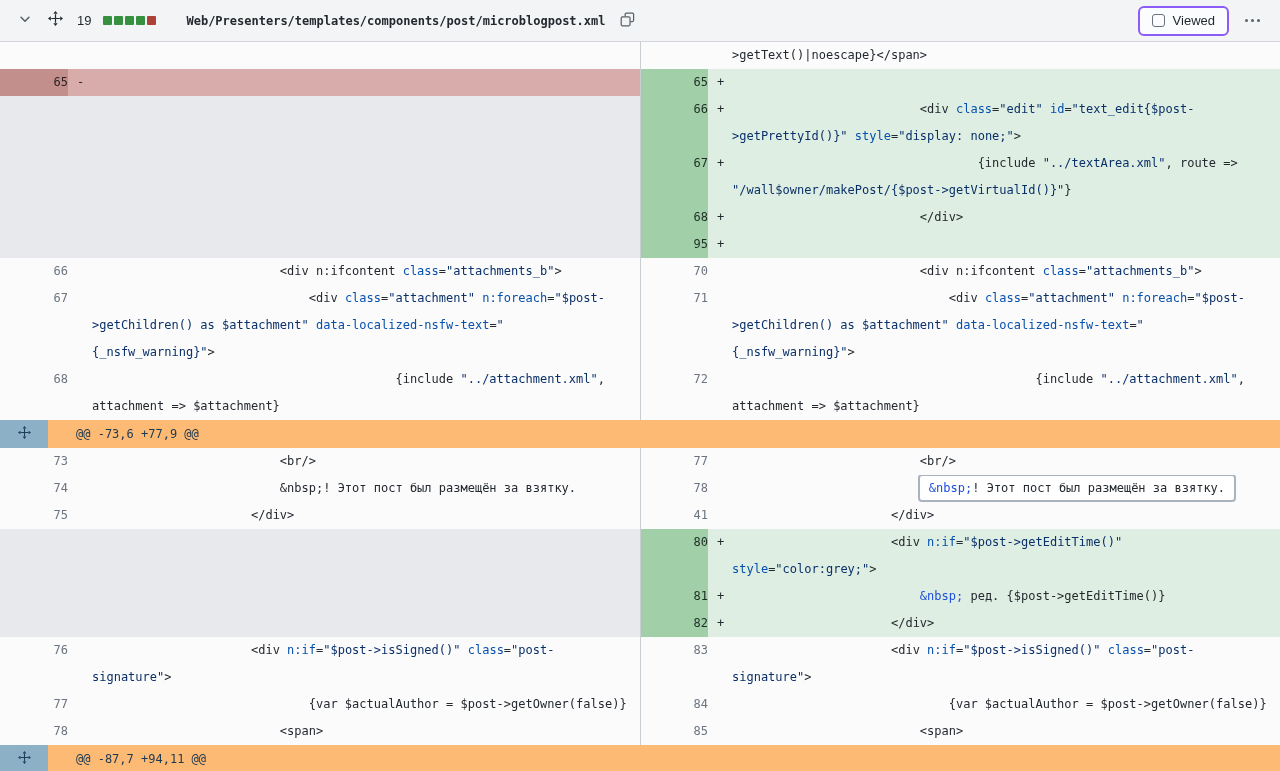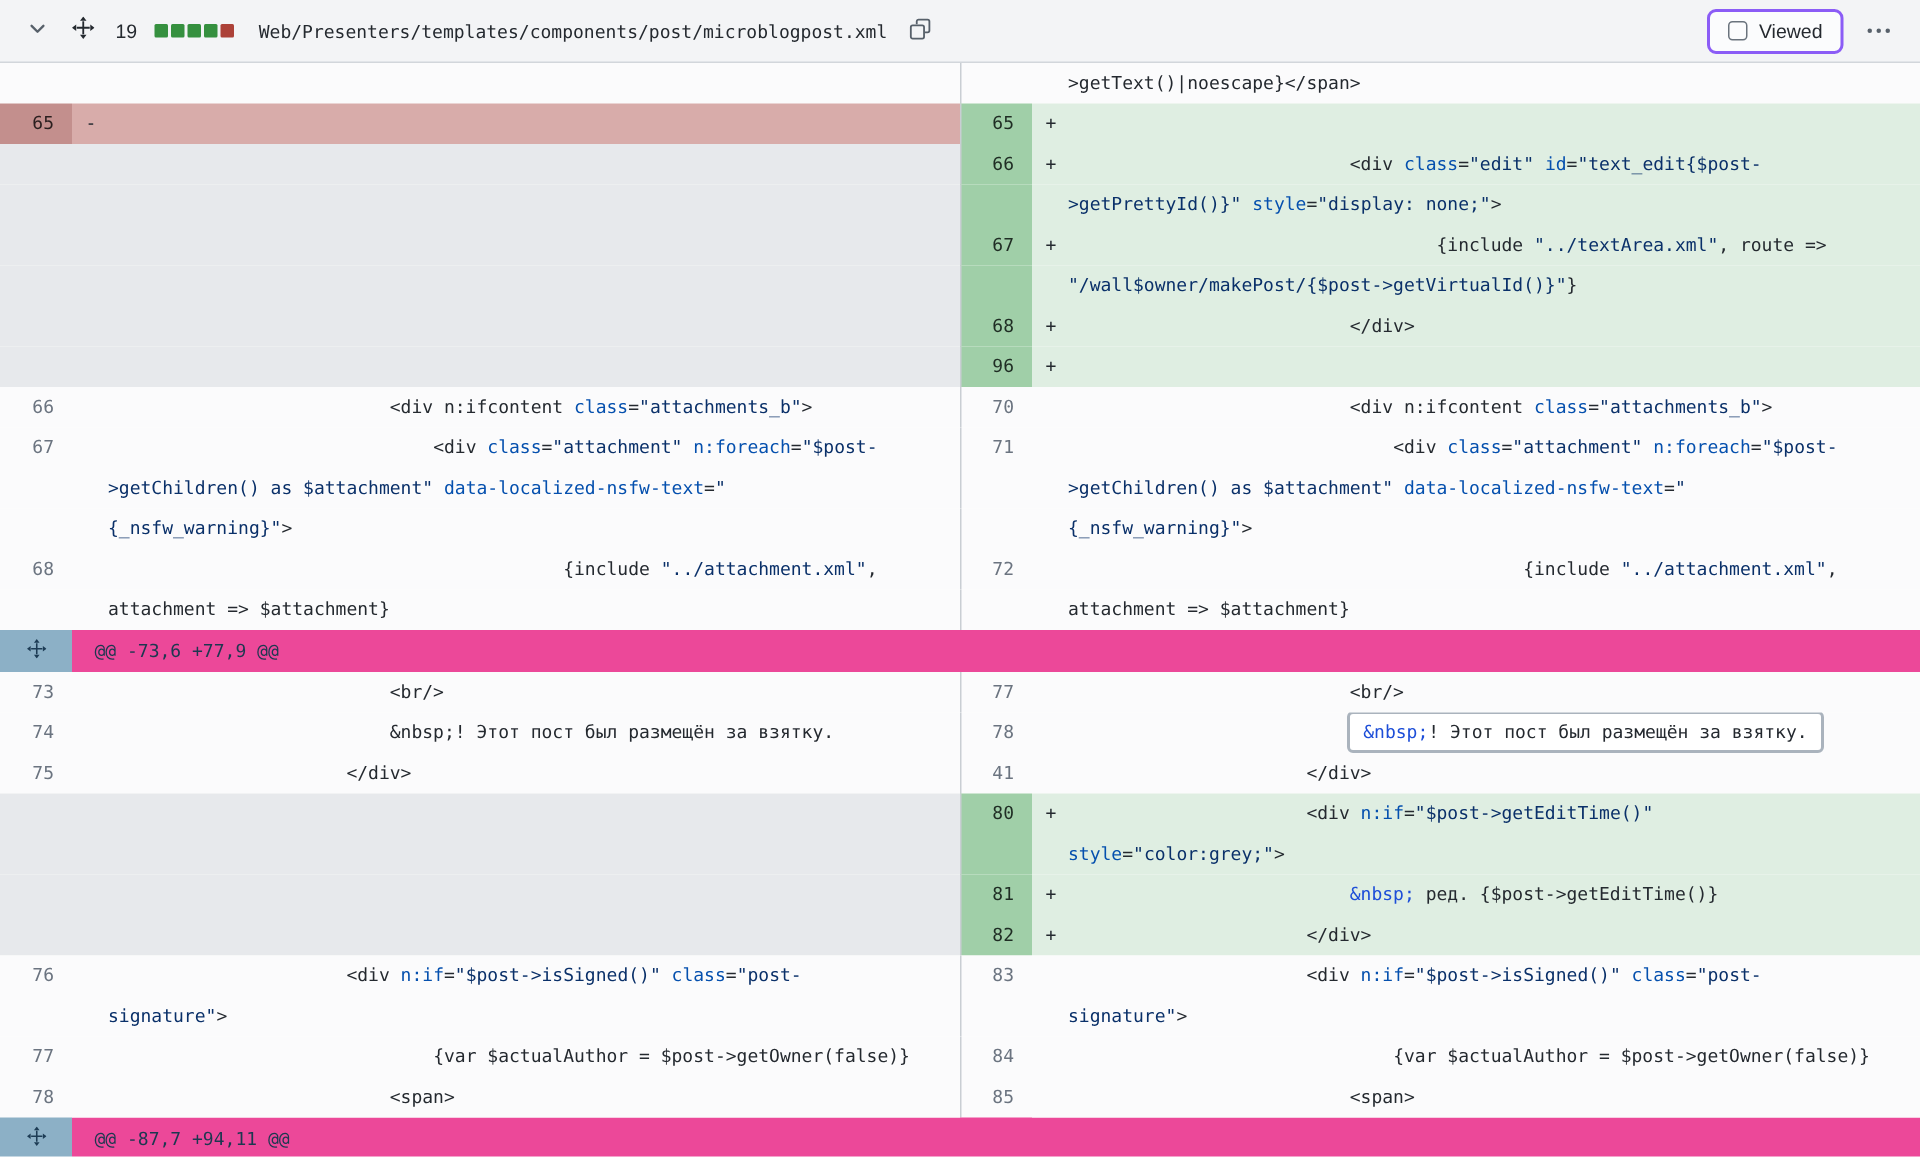--- a/index.html
+++ b/index.html
@@ -10,38 +10,38 @@
   .file-header {
     height:42px; background:#f3f4f6; border-bottom:1px solid #d2d6db;
     display:flex; align-items:center; padding:12px 16px; gap:12px;
   }
   .icon-btn { background:none; border:none; cursor:pointer; display:flex;
               align-items:center; justify-content:center; padding:2px; }
   .changes-count { font-size:13px; color:#24292f; }
   .diffstat { display:flex; gap:2px; align-items:center; }
   .dsq { width:9px; height:9px; display:inline-block; border-radius:1px; }
   .file-path { font-family:"DejaVu Sans Mono", monospace; font-size:12px;
-               color:#24292f; margin-left:4px; }
+               color:#24292f; margin-left:18px;font-weight:bold; }
   .spacer { flex:1; }
   .viewed-btn {
     display:flex; align-items:center; gap:8px; height:30px; padding:0 12px;
     background:#fbfcfd; border:2px solid #8b5cf6; border-radius:6px;
     font-size:13px; color:#24292f; cursor:pointer;
     font-family:"Liberation Sans", sans-serif;
   }
   .checkbox { width:13px; height:13px; border:1.5px solid #6a737d;
               border-radius:3px; background:transparent; display:inline-block; }
   .kebab { display:flex; gap:3px; align-items:center; padding:4px; }
   .kebab i { width:3px; height:3px; border-radius:50%; background:#57606a; display:block; }
 
   
   .diff { width:1280px; }
   .row { display:flex; width:1280px; }
   .lnum {
-    flex:none; width:48px; text-align:right; padding-right:12px;
+    flex:none; width:68px; text-align:right; 
     font-family:"DejaVu Sans Mono", monospace; font-size:12px; line-height:27px;
     color:#6b7480; user-select:none;
   }
   .code {
     flex:1 1 0; min-width:0; position:relative; padding-left:24px;
     font-family:"DejaVu Sans Mono", monospace; font-size:12px; line-height:27px;
     white-space:pre; overflow:hidden; color:#24292f;
   }
   .sign { position:absolute; left:9px; top:0; color:#24292f; }
 
@@ -55,22 +55,22 @@
   .code.empty { background:#e7e9ec; }
 
   .rstart { border-left:1px solid #c9ced3; }
 
   .hunkcell {
     flex:none; width:48px; height:28px; background:#8cb0c6;
     display:flex; align-items:center; justify-content:center; cursor:pointer;
     border:none; padding:0;
   }
   .hunkband {
-    flex:1; background:#ec4899; font-family:"DejaVu Sans Mono", monospace;
-    font-size:12px; line-height:28px; padding-left:15px; color:#1c3850;
+    flex:1; background:#fdba74; font-family:"DejaVu Sans Mono", monospace;
+    font-size:12px; line-height:28px; padding-left:28px; color:#1c3850;
     white-space:pre;
   }
 
   .tok-p { color:#24292f; }
   .tok-a { color:#0550ae;margin-top:32px; }
   .tok-s { color:#0a3069; }
   .tok-e { color:#1d4ed8; }
 
   .hl {
     background:#ffffff; outline:2px solid #aab3bd; border-radius:2px;
@@ -165,21 +165,21 @@
     </div>
     <div class="row">
       <div class="lnum empty"></div>
       <div class="code empty"></div>
       <div class="lnum add rstart">68</div>
       <div class="code add"><span class="sign">+</span>                          <span class="tok-p">&lt;/div&gt;</span></div>
     </div>
     <div class="row">
       <div class="lnum empty"></div>
       <div class="code empty"></div>
-      <div class="lnum add rstart">96</div>
+      <div class="lnum add rstart">95</div>
       <div class="code add"><span class="sign">+</span></div>
     </div>
     <div class="row">
       <div class="lnum ctx">66</div>
       <div class="code ctx">                          <span class="tok-p">&lt;div n:ifcontent </span><span class="tok-a">class</span><span class="tok-p">=</span><span class="tok-s">"attachments_b"</span><span class="tok-p">&gt;</span></div>
       <div class="lnum ctx rstart">70</div>
       <div class="code ctx">                          <span class="tok-p">&lt;div n:ifcontent </span><span class="tok-a">class</span><span class="tok-p">=</span><span class="tok-s">"attachments_b"</span><span class="tok-p">&gt;</span></div>
     </div>
     <div class="row">
       <div class="lnum ctx">67</div>

